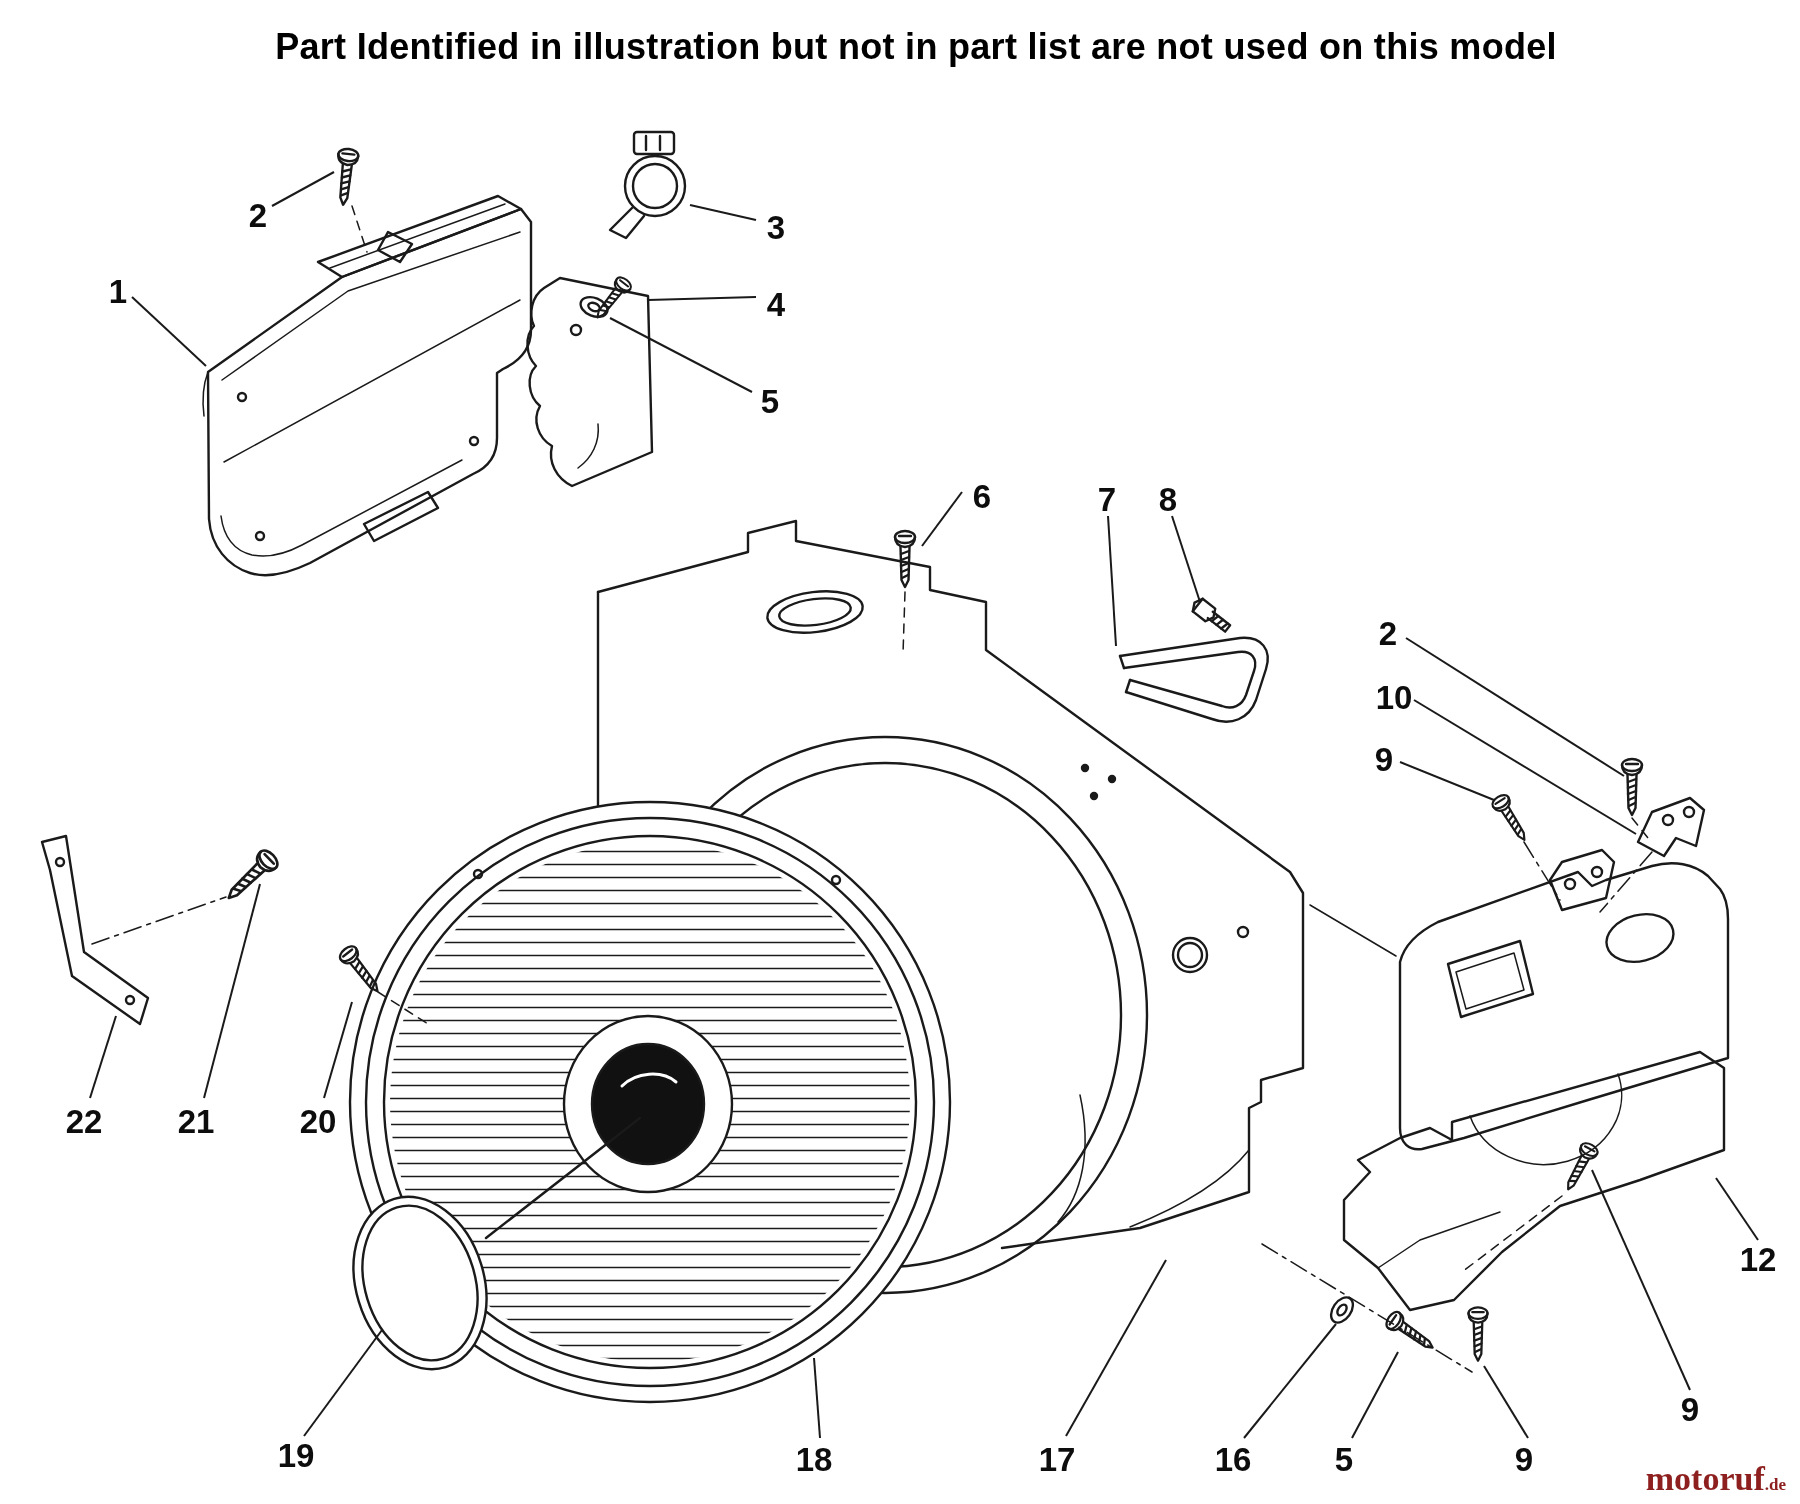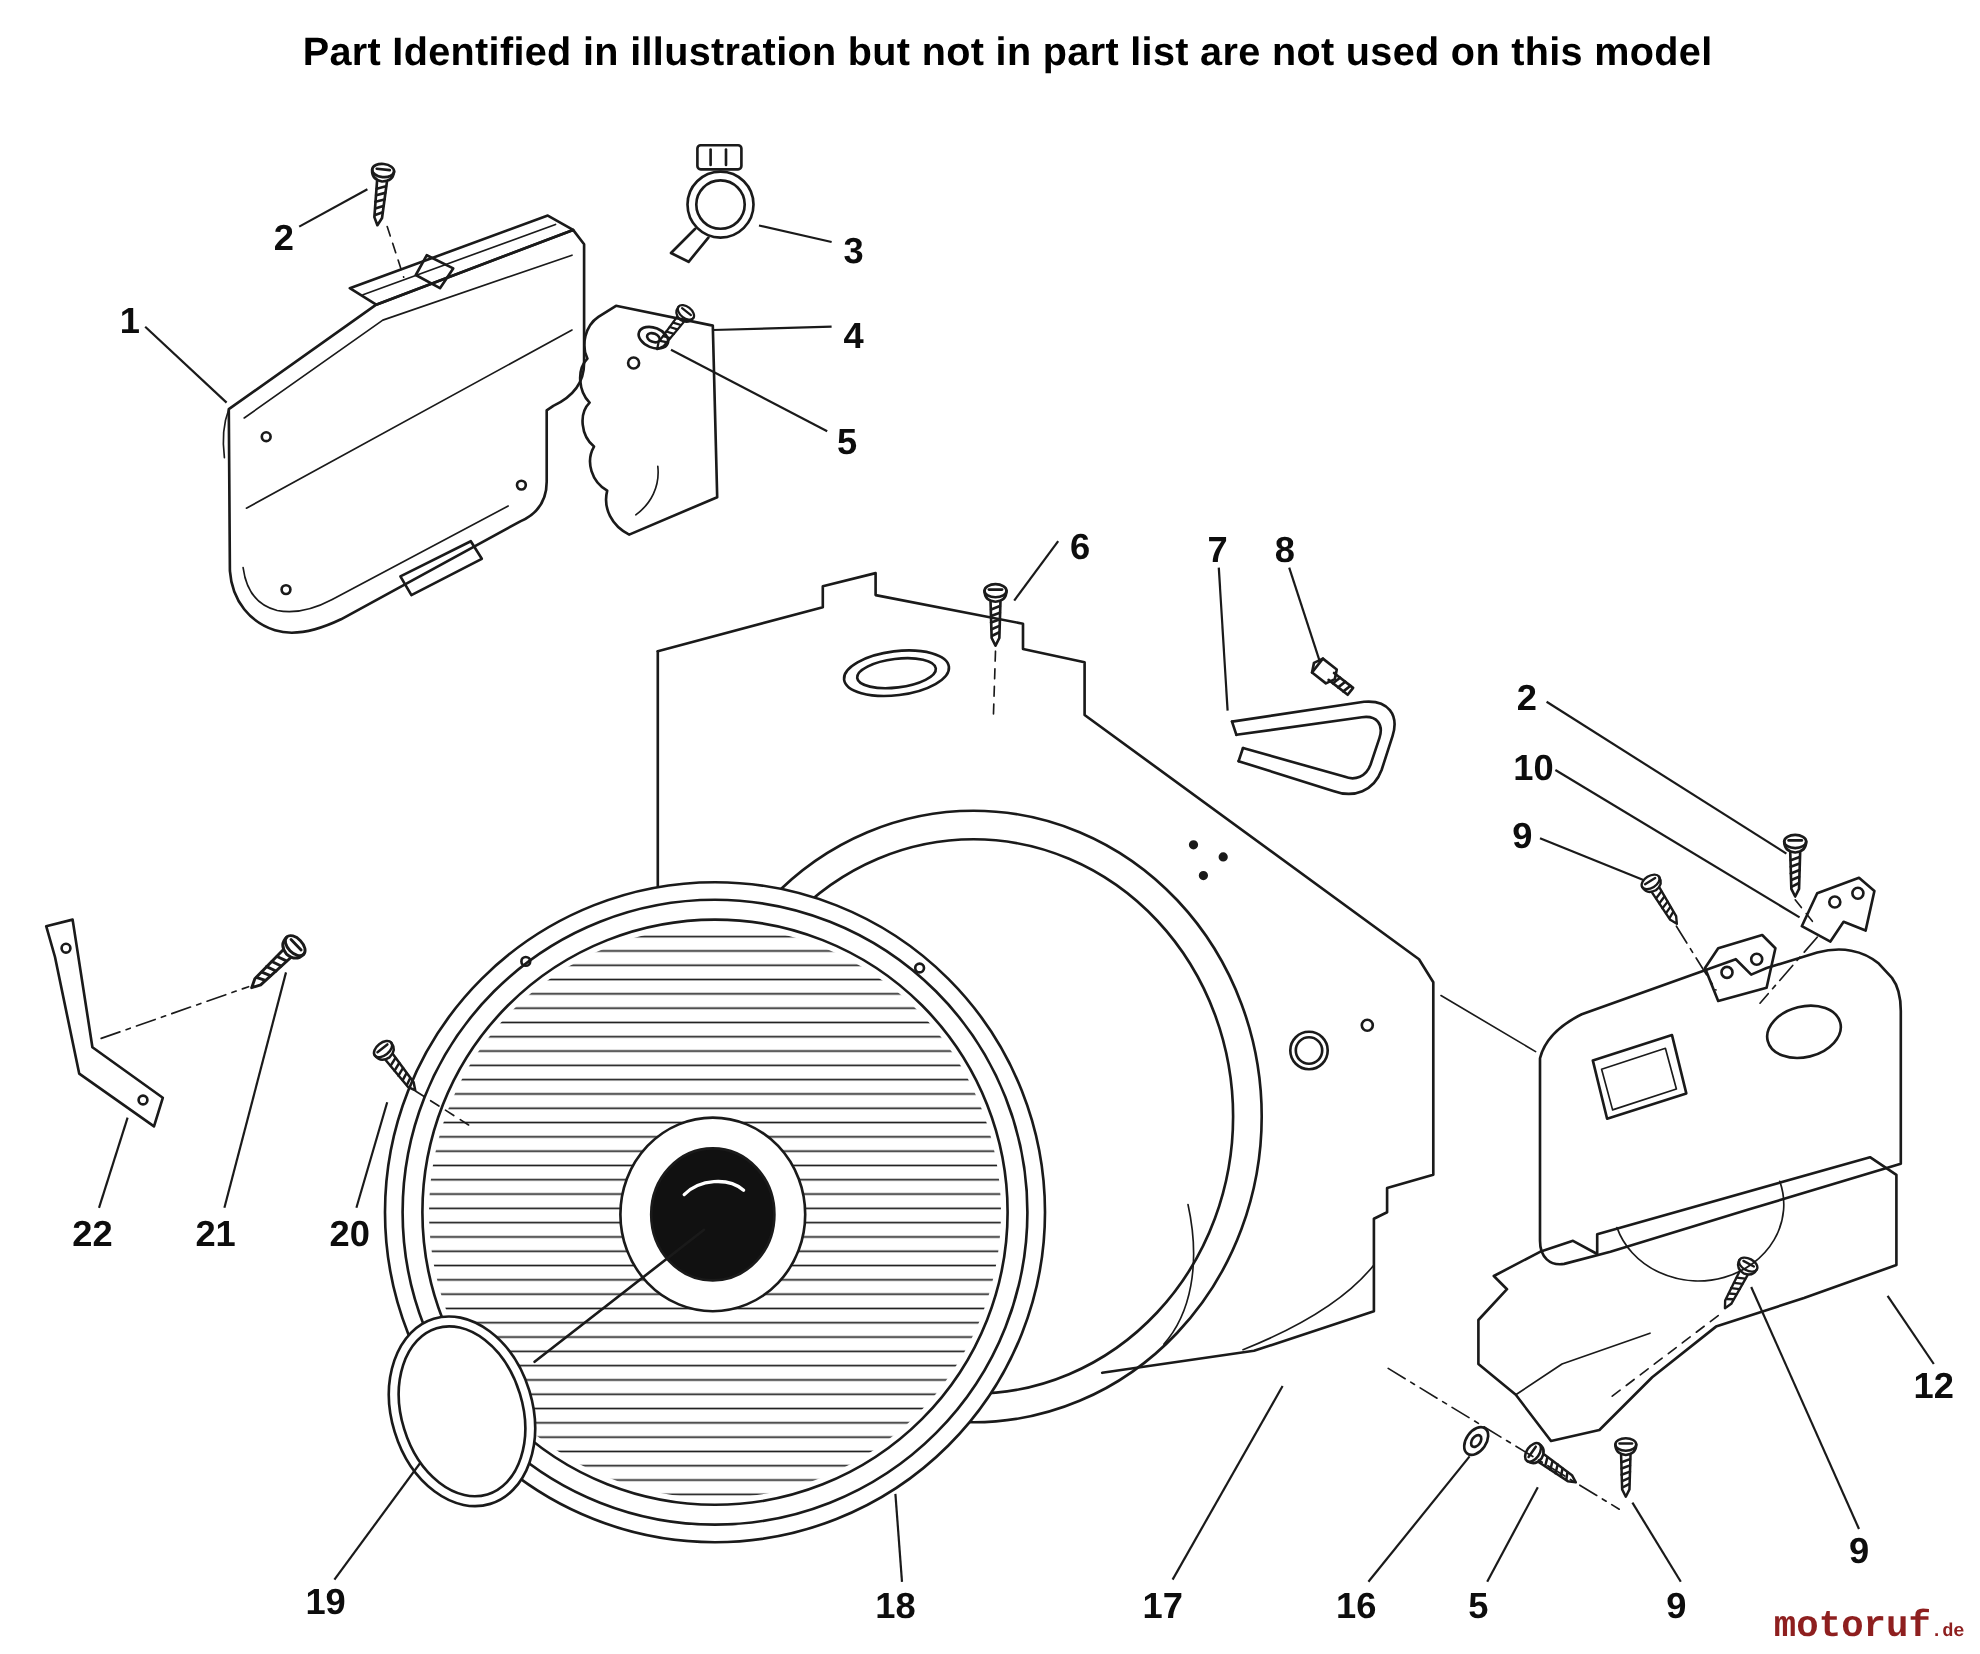--- a/index.html
+++ b/index.html
@@ -9,21 +9,21 @@
                 font-size:36px; font-weight:bold; color:#000; letter-spacing:.3px; }
   .diagram-wrap { position:absolute; left:0; top:0; width:1800px; height:1504px; }
   svg { display:block; }
   .draw   { stroke:#1a1a1a; stroke-width:2.4; fill:none; stroke-linecap:round; stroke-linejoin:round; }
   .thin   { stroke-width:1.5; }
   .dashed  { stroke-dasharray:9 7; }
   .dashdot { stroke-dasharray:18 6 4 6; }
   .leader { stroke:#1a1a1a; stroke-width:2; }
   .callout { font-size:33px; font-weight:bold; fill:#0d0d0d; text-anchor:middle;
              font-family:"Liberation Sans", sans-serif; }
-  .watermark { position:absolute; right:14px; bottom:6px; font-family:Liberation Mono, monospace;
+  .watermark { position:absolute; right:14px; bottom:6px; font-family:Liberation Serif, serif;
                font-weight:bold; font-size:34px; color:#8e1f1f; }
   .watermark .tld { font-size:17px; }
 </style>
 </head>
 <body>
 
 <div class="page-title">Part Identified in illustration but not in part list are not used on this model</div>
 
 <div class="diagram-wrap">
 <svg viewBox="0 0 1800 1504" width="1800" height="1504">

